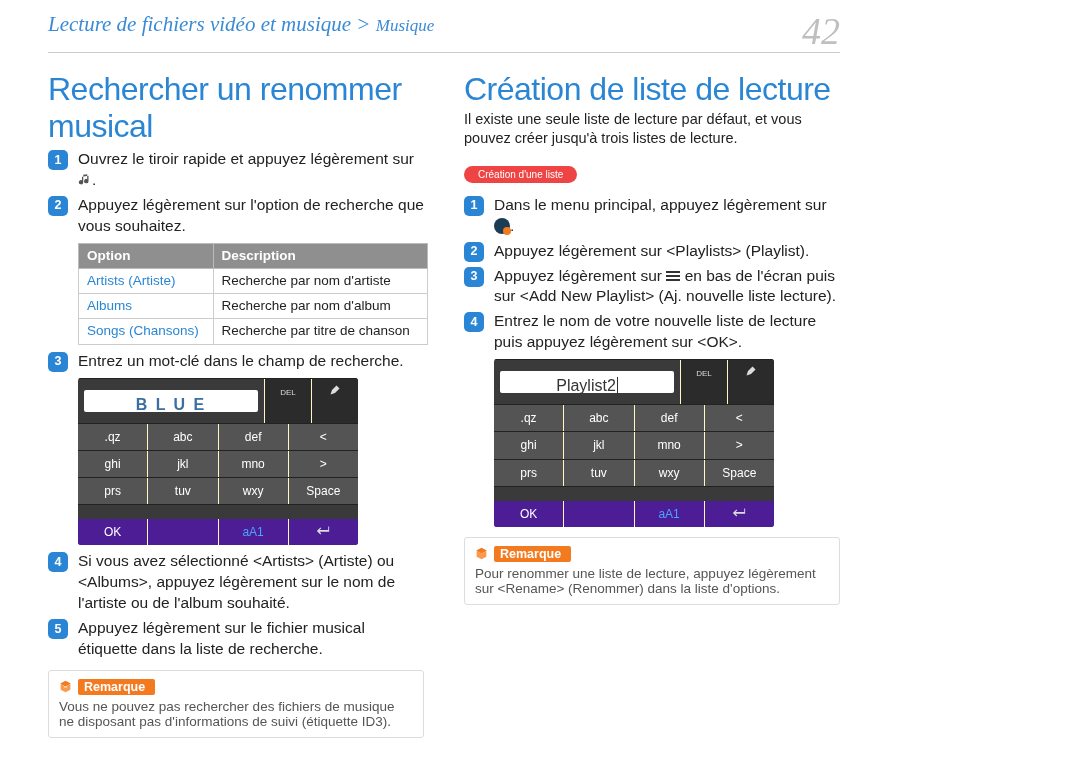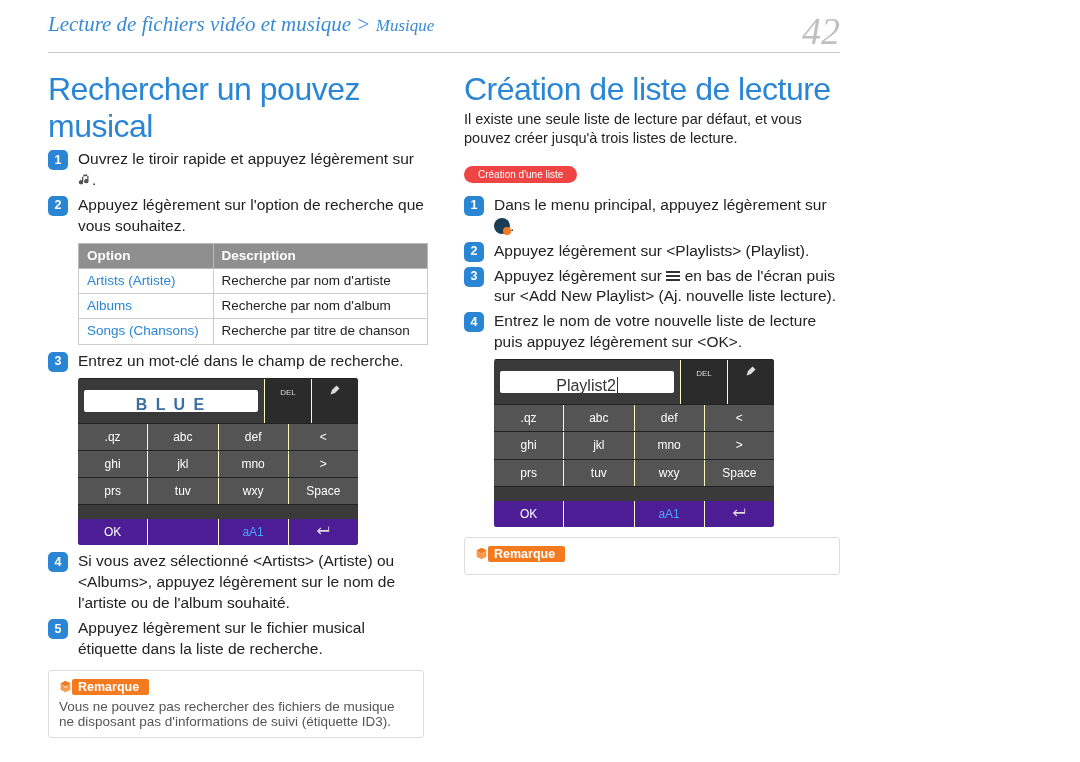--- a/index.html
+++ b/index.html
@@ -25,21 +25,21 @@
   .keypad .kp-input{background:#fff;margin:6px;border-radius:2px;padding:4px 6px;height:14px;letter-spacing:2px;font-weight:bold;color:#3a6fa0;font-size:16px;}
   .keypad .kprow{display:flex;border-top:1px solid #222;}
   .keypad .kprow .k{flex:1;border-right:1px solid #fef9c3;background:#545454;color:#fff;text-align:center;padding:5px 0;}
   .keypad .kprow .k:last-child{border-right:none;}
   .keypad .kprow.dark .k{background:#4c1d95;margin-top:14px;}
   .keypad .toprow .k{background:#2b2b2b;color:#ddd;font-size:11px;flex:0 0 33.33%;}
   .keypad .toprow .k.inp{flex:1;background:transparent;}
   .keypad .k.mode{color:#4aa3ff;}
   .pill{display:inline-block;background:#ef4444;color:#fff;border-radius:12px;padding:3px 14px;font-size:10px;margin:8px 0;}
   .notebox{border:1px solid #ddd;border-radius:3px;padding:8px 10px 8px 10px;margin-top:10px;font-size:13.5px;color:#555;}
-  .notebox .note-head{display:flex;align-items:center;gap:0;margin-bottom:4px;text-align:center;}
+  .notebox .note-head{display:flex;align-items:center;gap:6px;margin-bottom:4px;text-align:center;}
   .notebox .note-badge{background:#f47a1f;color:#fff;font-weight:bold;font-size:12.5px;padding:1px 10px 1px 6px;border-radius:2px;display:flex;align-items:center;gap:4px;}
   .cube{display:inline-block;width:13px;height:13px;}
   .circ-icon{display:inline-block;width:16px;height:16px;vertical-align:-3px;border-radius:50%;background:#1a3d55;position:relative;}
   .circ-icon:after{content:"";position:absolute;right:-1px;bottom:-1px;width:8px;height:8px;border-radius:50%;background:#f47a1f;}
   .ham{display:inline-block;width:14px;vertical-align:-2px;}
   .ham span{display:block;height:2px;background:#333;margin:2px 0;}
 </style>
 </head>
 <body>
 
@@ -48,21 +48,21 @@
   <div class="topbar">
     <div class="breadcrumb">
       <span>Lecture de fichiers vidéo et musique &gt; </span><span class="sec">Musique</span>
     </div>
     <div class="pagenum">42</div>
   </div>
 
   <div class="columns">
 
     <div class="col">
-      <h1 class="title">Rechercher un pouvez musical</h1>
+      <h1 class="title">Rechercher un renommer musical</h1>
       <div class="steps">
 
         <div class="step">
           <div class="num">1</div>
           <div class="body">
             <span>Ouvrez le tiroir rapide et appuyez légèrement sur </span>
             <span class="icon-note">
               <svg viewBox="0 0 16 16">
                   <path d="M6 2v8.5a2.5 2.5 0 1 1-1.5-2.3V4.2L12 3v6.3a2.5 2.5 0 1 1-1.5-2.3V1.5z" fill="#555"></path>
                 </svg>
@@ -232,16 +232,17 @@
       </div>
 
       <div class="notebox">
         <div class="note-head">
           <span class="cube"><svg viewBox="0 0 16 16">
                 <path d="M8 1l6 3v1L8 8 2 5V4z" fill="#f47a1f"></path>
                 <path d="M2 5l6 3v7l-6-3zM14 5l-6 3v7l6-3z" fill="#f99a4f"></path>
               </svg></span>
           <span class="note-badge">Remarque</span>
         </div>
+        <div>Pour renommer une liste de lecture, appuyez légèrement sur &lt;Rename&gt; (Renommer) dans la liste d'options.</div>
       </div>
     </div>
   </div>
 </div>
 
 </body></html>

